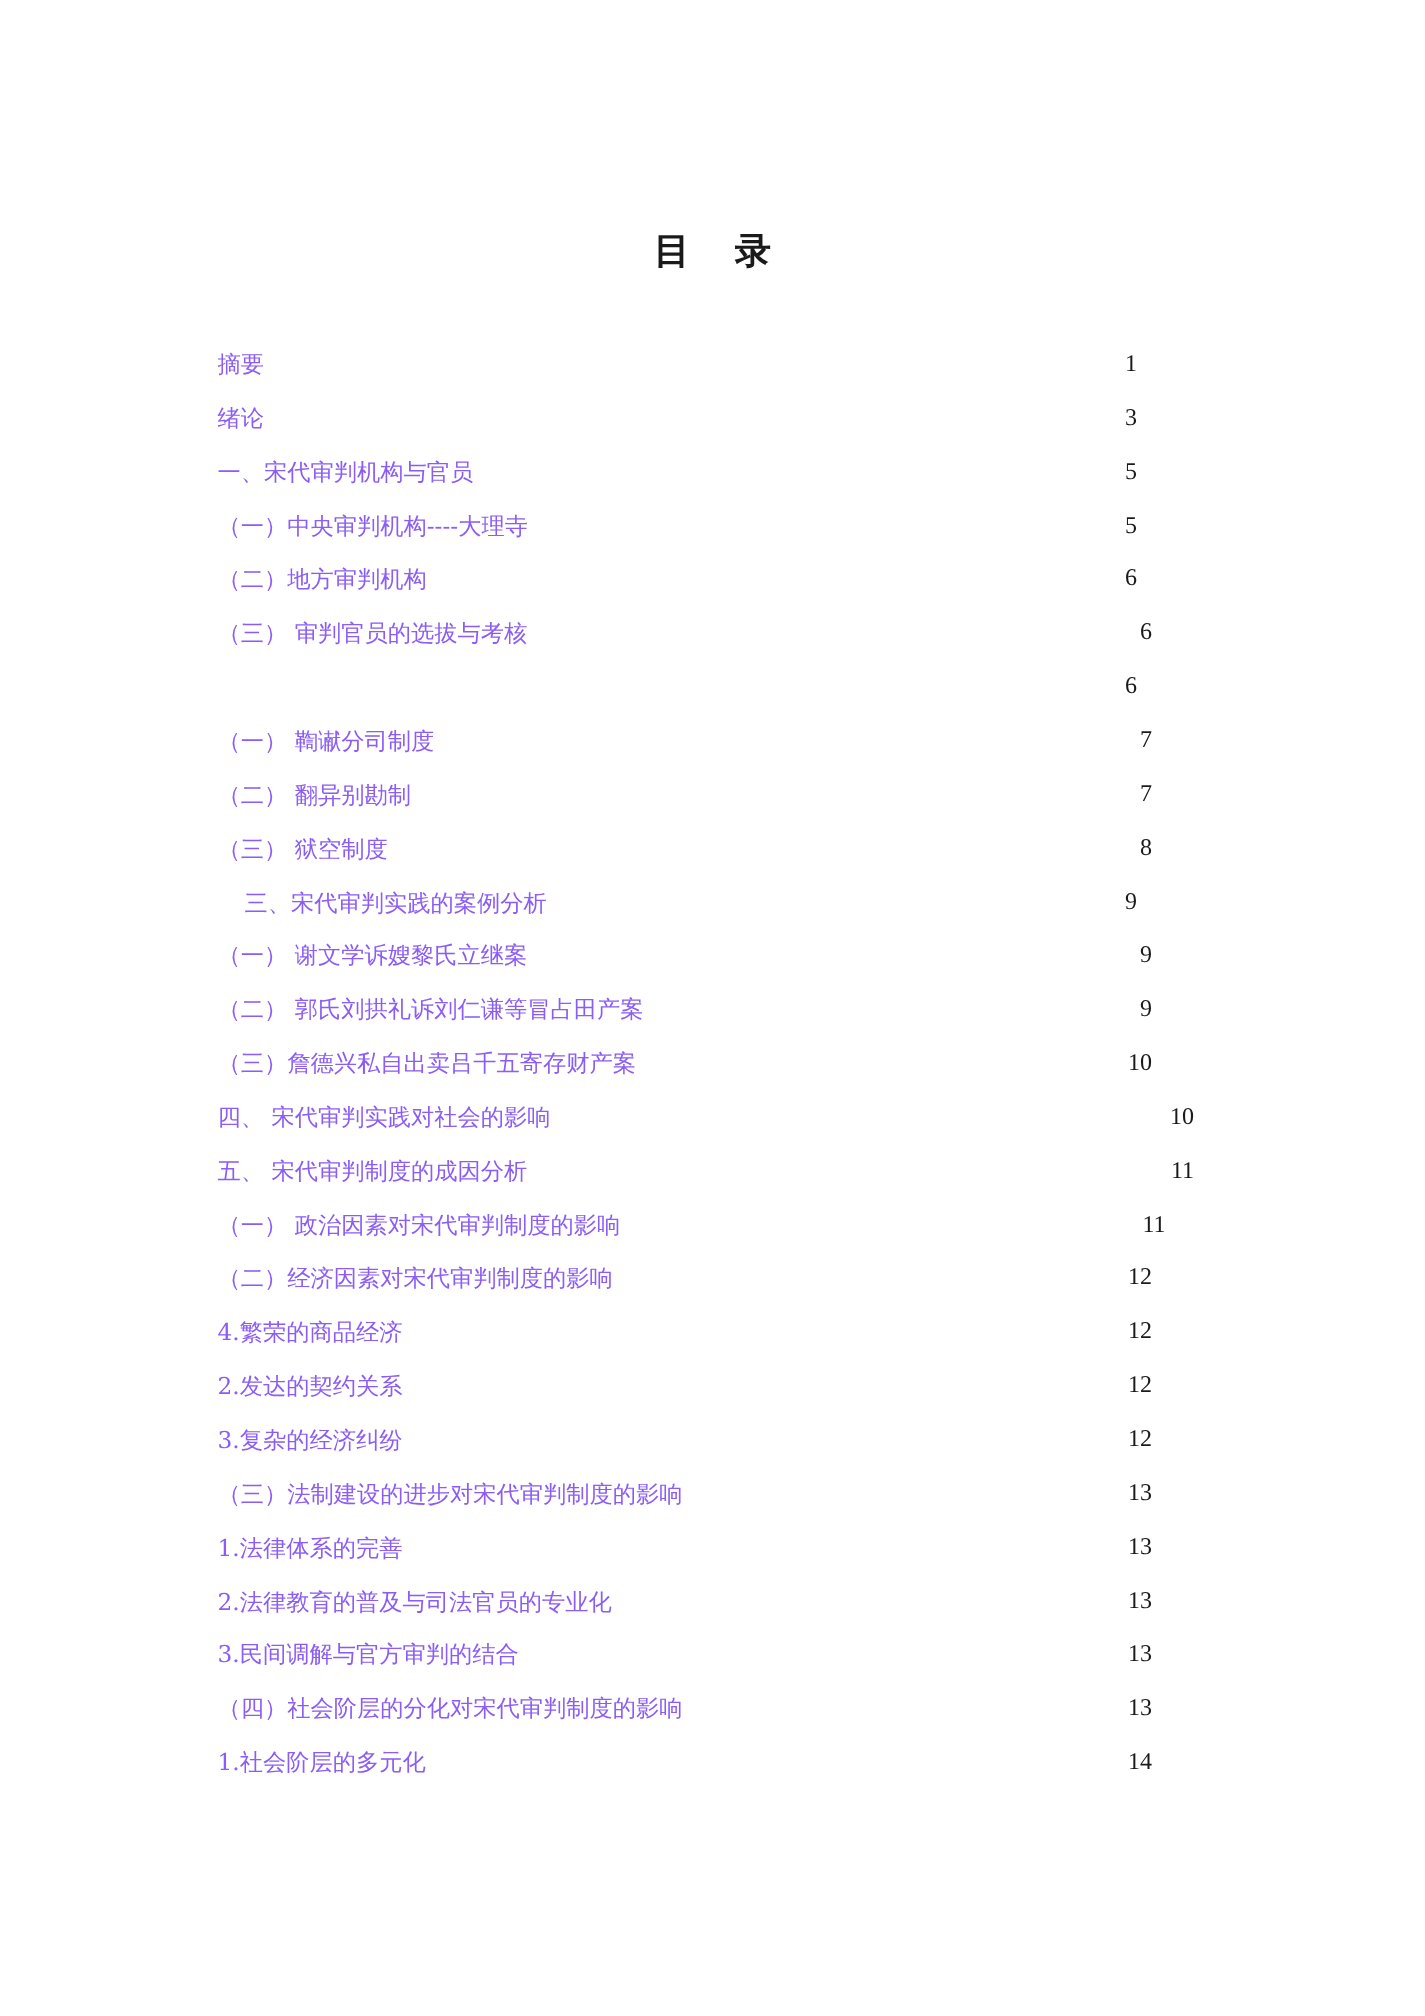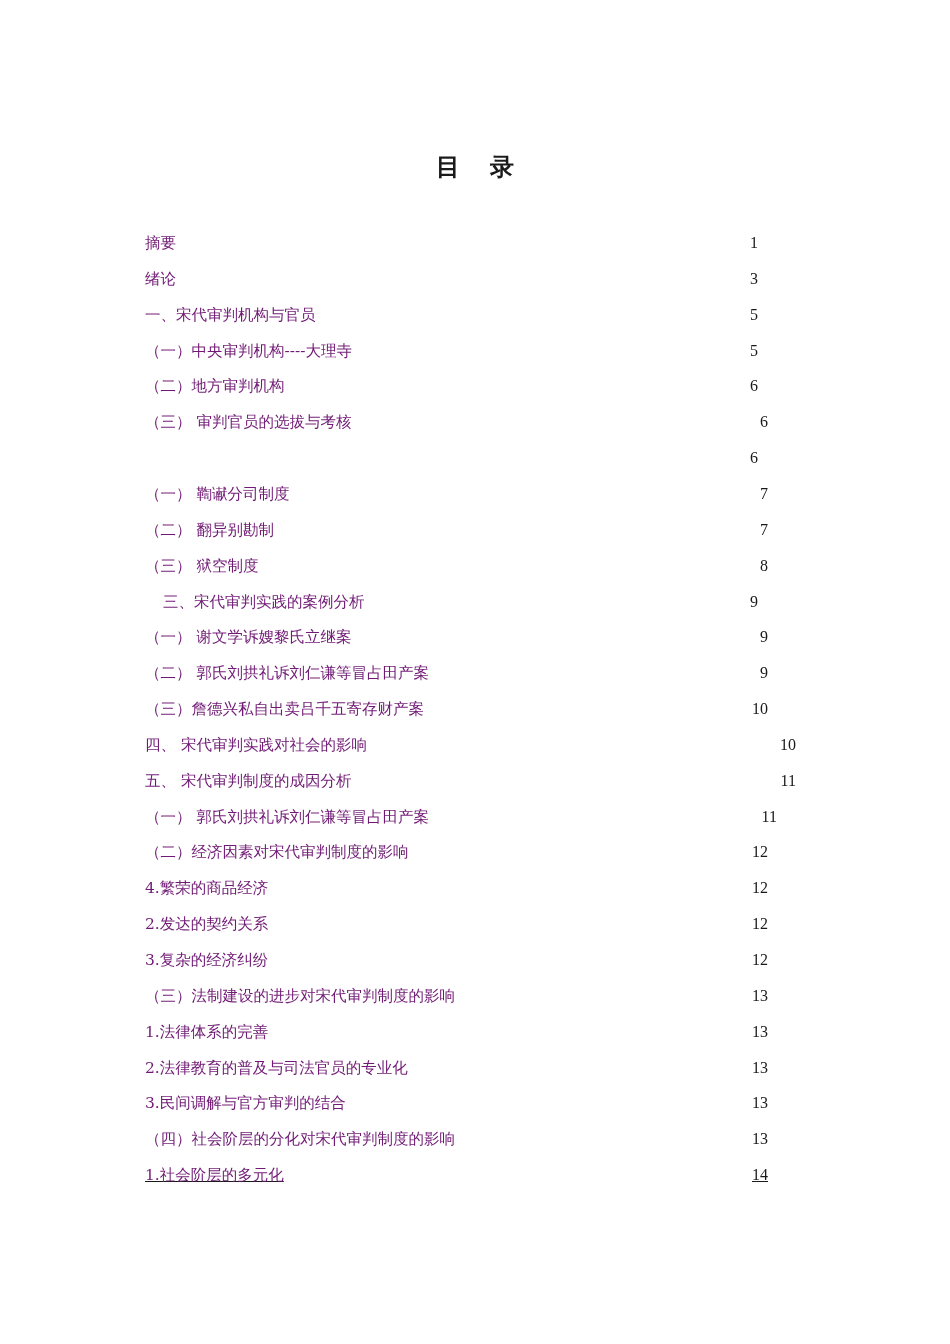--- a/index.html
+++ b/index.html
@@ -45,21 +45,21 @@
       position: absolute;
       height: 34px;
       display: flex;
       align-items: center;
       font-size: 15.5px;
       line-height: 34px;
       white-space: nowrap;
     }
     .toc-entry .label {
       flex: 0 0 auto;
-      color: #701a75;
+      color: #8b5cf6;
     }
     .toc-entry .leader {
       flex: 1 1 auto;
       height: 34px;
       margin: 0 2px;
       background-image: radial-gradient(circle, #1a1a1a 1px, transparent 1.2px);
       background-size: 6px 34px;
       background-repeat: repeat-x;
       background-position: 0 19px;
     }
@@ -154,21 +154,21 @@
     <span class="label">四、     宋代审判实践对社会的影响</span>
     <span class="leader"></span>
     <span class="page-num">10</span>
   </div>
       <div class="toc-entry" style="top: 537.75px; left: 145px; width: 651px;">
     <span class="label">五、     宋代审判制度的成因分析</span>
     <span class="leader"></span>
     <span class="page-num">11</span>
   </div>
       <div class="toc-entry" style="top: 573.6px; left: 145px; width: 632px;">
-    <span class="label">（一）  郭氏刘拱礼诉刘仁谦等冒占田产案</span>
+    <span class="label">（一）  政治因素对宋代审判制度的影响</span>
     <span class="leader"></span>
     <span class="page-num">11</span>
   </div>
       <div class="toc-entry" style="top: 609.45px; left: 145px; width: 623px;">
     <span class="label">（二）经济因素对宋代审判制度的影响</span>
     <span class="leader"></span>
     <span class="page-num">12</span>
   </div>
       <div class="toc-entry" style="top: 645.3px; left: 145px; width: 623px;">
     <span class="label">4.繁荣的商品经济</span>
@@ -203,19 +203,19 @@
       <div class="toc-entry" style="top: 860.4px; left: 145px; width: 623px;">
     <span class="label">3.民间调解与官方审判的结合</span>
     <span class="leader"></span>
     <span class="page-num">13</span>
   </div>
       <div class="toc-entry" style="top: 896.25px; left: 145px; width: 623px;">
     <span class="label">（四）社会阶层的分化对宋代审判制度的影响</span>
     <span class="leader"></span>
     <span class="page-num">13</span>
   </div>
-      <div class="toc-entry" style="top: 932.1px; left: 145px; width: 623px; text-decoration: underline;">
+      <div class="toc-entry" style="top: 932.1px; left: 145px; width: 623px;">
     <span class="label">1.社会阶层的多元化</span>
     <span class="leader"></span>
     <span class="page-num">14</span>
   </div>
     </div>
 </div>
 
 </body></html>

